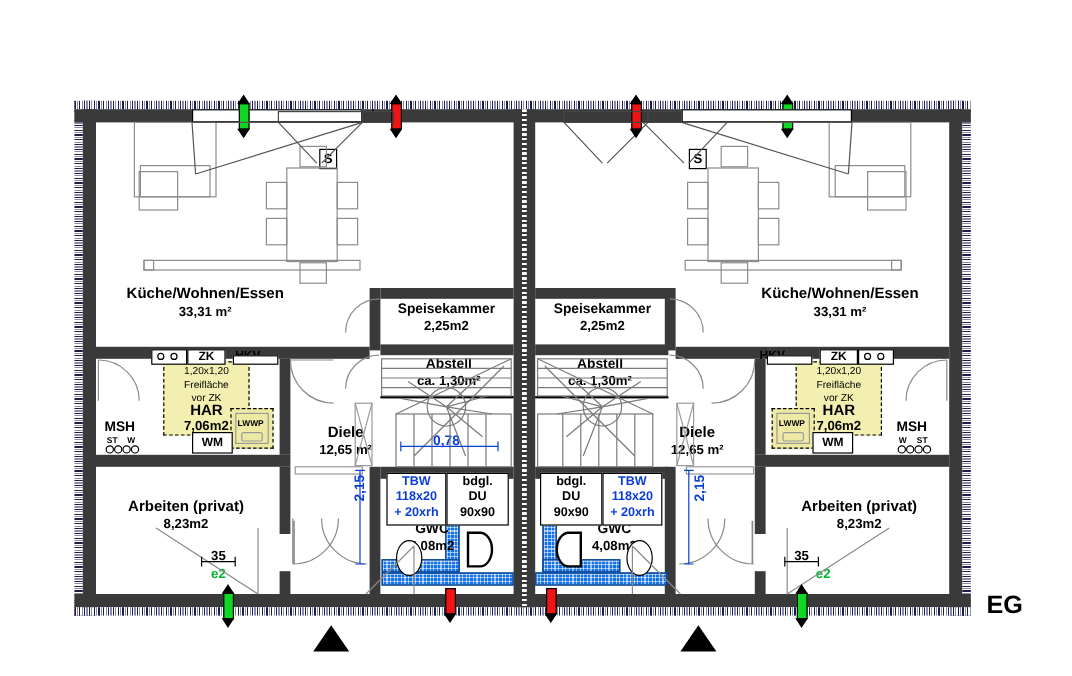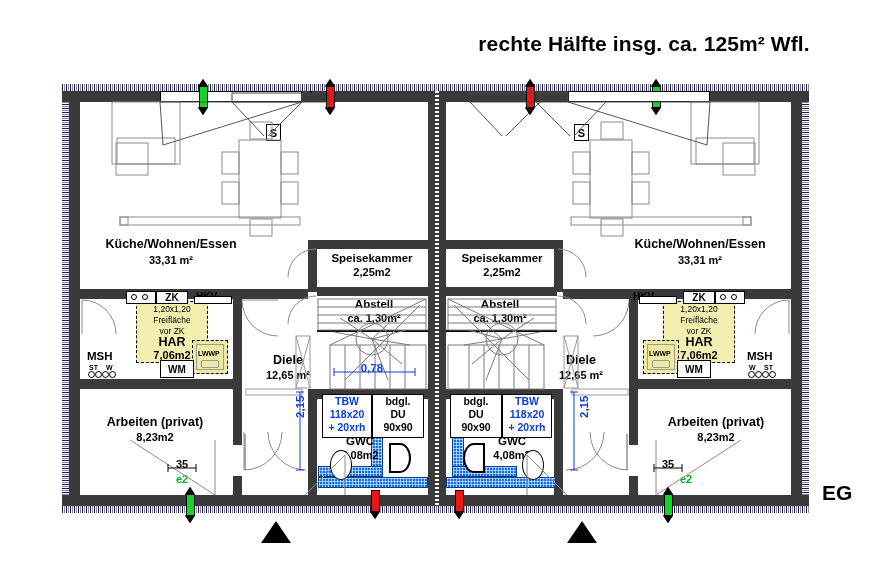--- a/index.html
+++ b/index.html
@@ -5,21 +5,21 @@
   html,body{margin:0;padding:0;background:#ffffff;}
   body{width:893px;height:563px;position:relative;overflow:hidden;
        font-family:"Liberation Sans",sans-serif;color:#000;}
   #stage{position:absolute;left:0;top:0;width:893px;height:563px;}
 
   .t{position:absolute;white-space:nowrap;line-height:1.05;}
   .ctr{transform:translateX(-50%);text-align:center;}
 
   
   .title{font-size:21px;font-weight:bold;letter-spacing:.1px;}
-  .eg{font-size:21px;font-weight:bold;}
+  .eg{font-size:21px;font-weight:bold;margin-top:12px;}
 
   
   .room-name{font-size:12.5px;font-weight:bold;}
   .room-area{font-size:11px;font-weight:bold;}
   .room-name-sm{font-size:11.5px;font-weight:bold;}
   .room-area-sm{font-size:11px;font-weight:bold;}
   .tiny{font-size:8.5px;}
   .tiny2{font-size:7px;font-weight:bold;}
   .lbl-blue{color:#0b3ed8;font-size:10.5px;font-weight:bold;}
   .lbl-black{font-size:10.5px;font-weight:bold;}
@@ -63,21 +63,20 @@
   .dsink{position:absolute;border:2px solid #000;border-radius:0 50% 50% 0/0 50% 50% 0;
          box-sizing:border-box;background:#fff;}
   .dsink-l{position:absolute;border:2px solid #000;border-radius:50% 0 0 50%/50% 0 0 50%;
          box-sizing:border-box;background:#fff;}
 </style>
 </head>
 <body>
 
 <div id="stage">
 
-  <div class="t title ctr" style="left:644px;top:33px;">rechte Hälfte insg. ca. 125m² Wfl.</div>
 
   <div class="t eg" style="left:822px;top:482px;">EG</div>
 
   <div class="ins-v" style="left:62px;top:84px;width:7px;height:429px;"></div>
   <div class="wall-out" style="left:69px;top:84px;width:11px;height:429px;"></div>
 
   <div class="wall-out" style="left:791px;top:84px;width:11px;height:429px;"></div>
   <div class="ins-v" style="left:802px;top:84px;width:7px;height:429px;"></div>
 
   <div class="ins" style="left:62px;top:84px;width:747px;height:7px;"></div>

